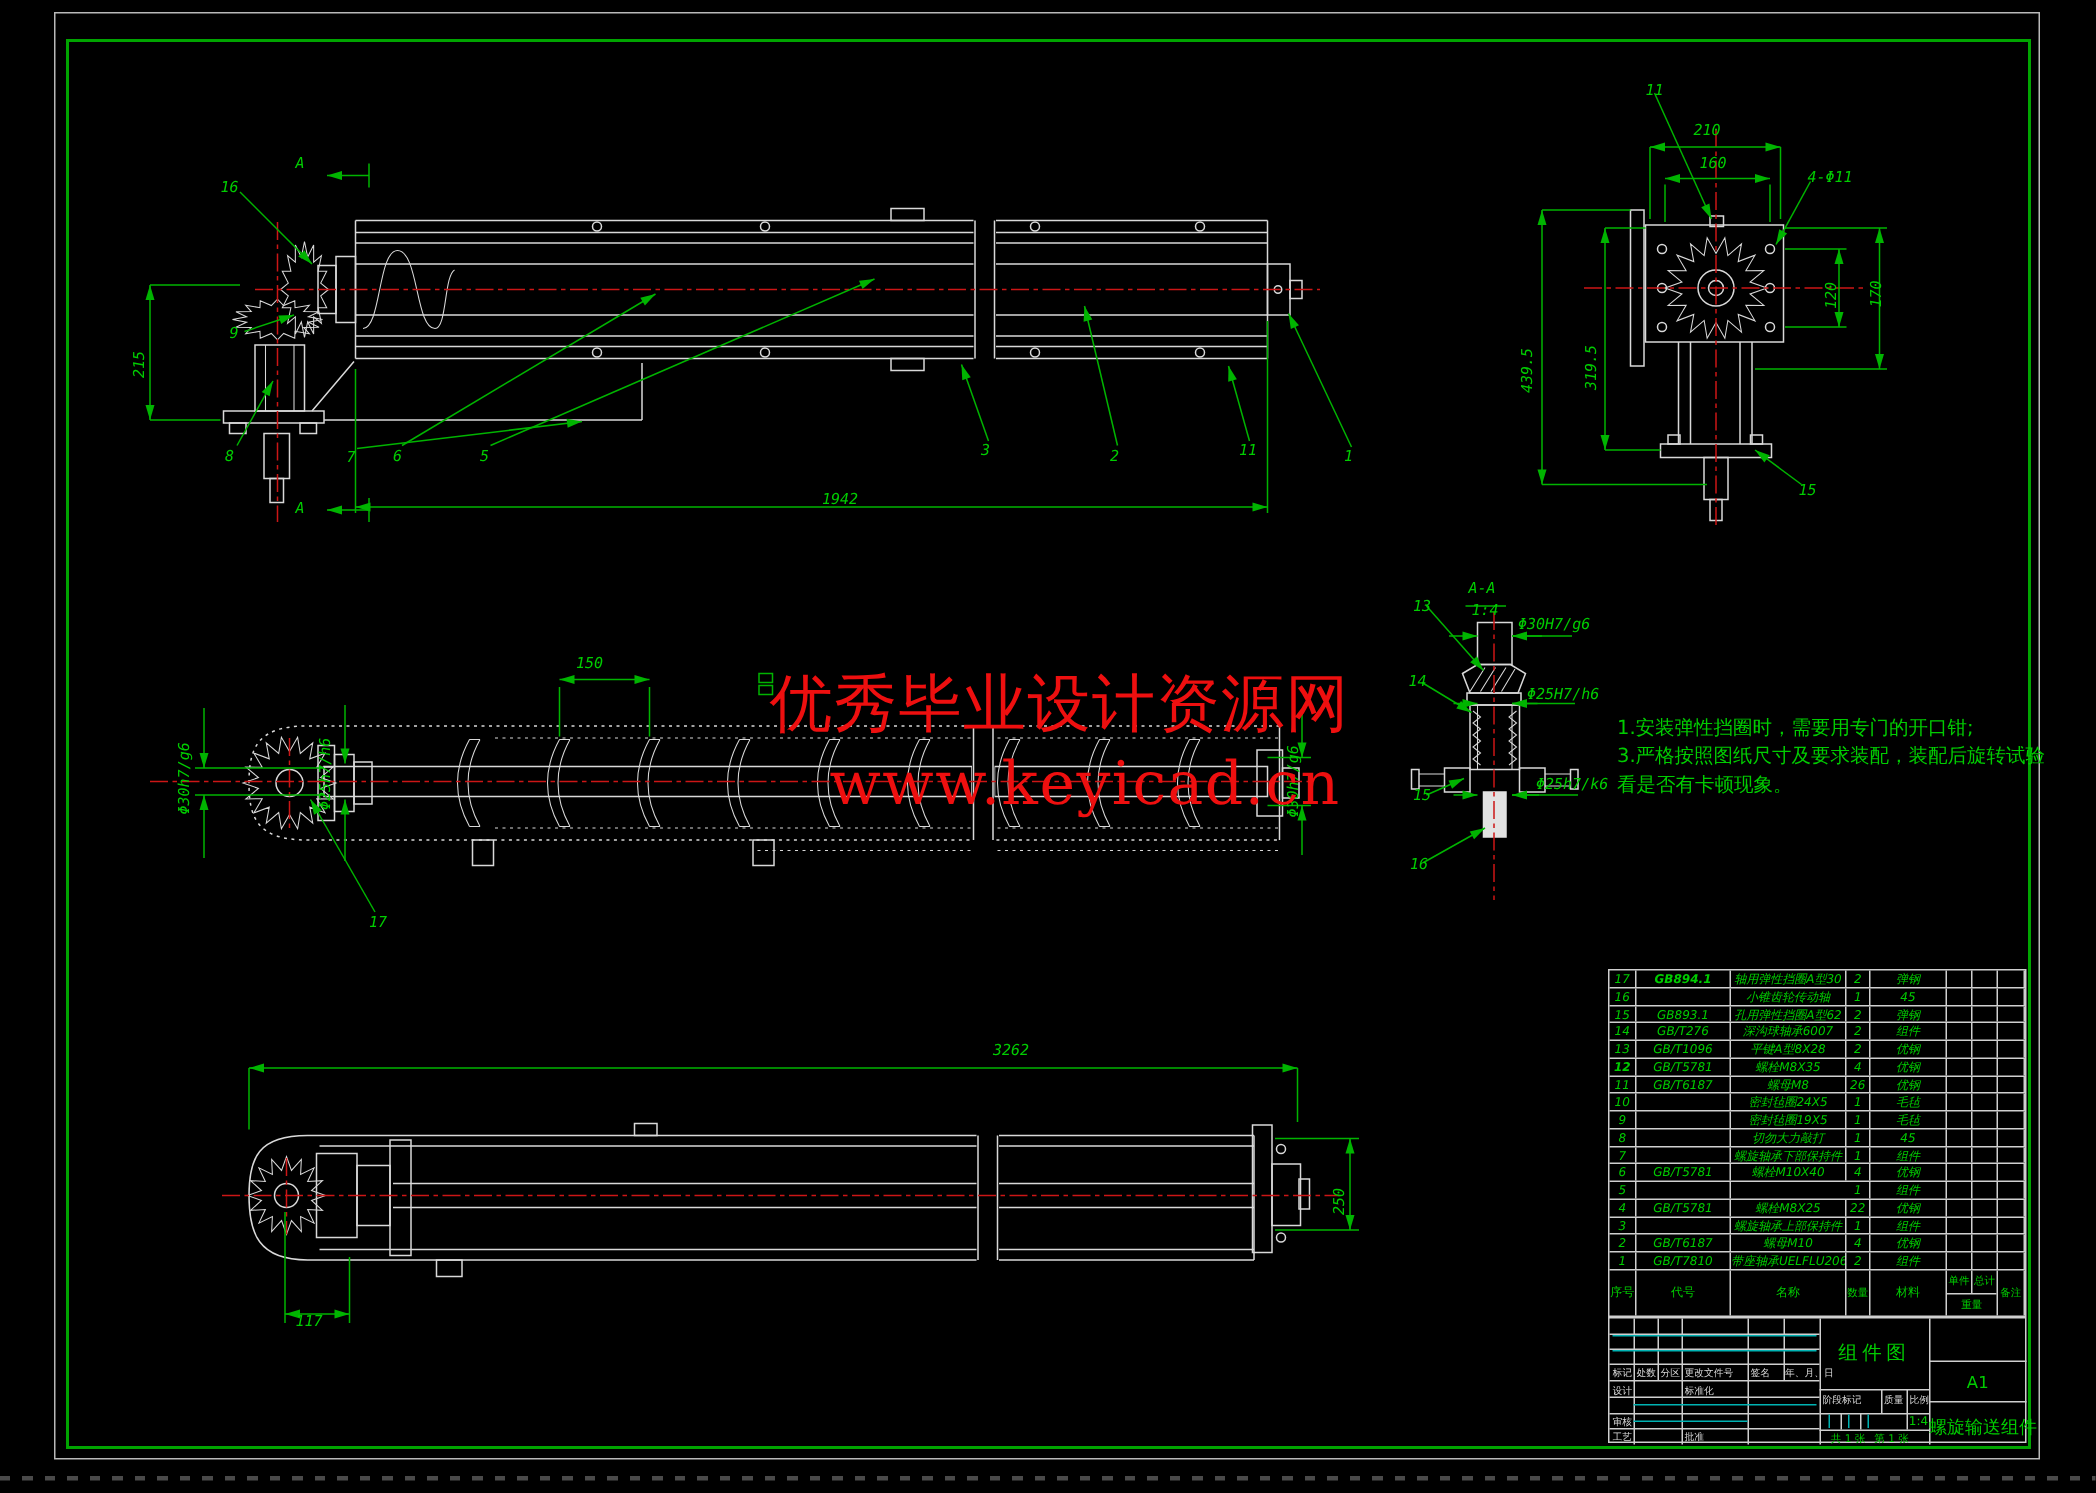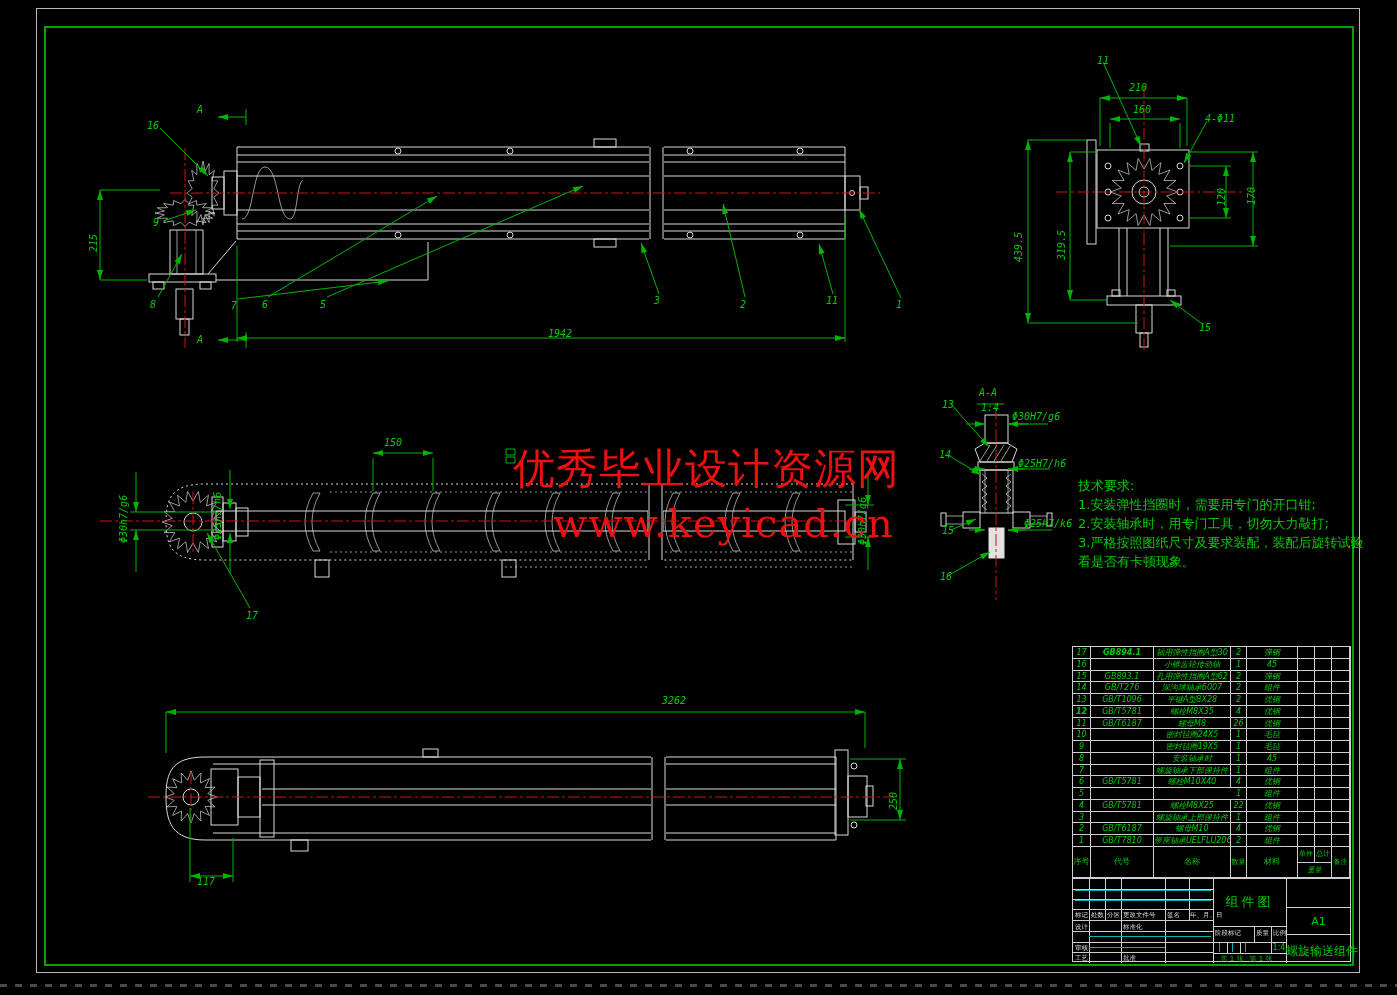--- a/index.html
+++ b/index.html
@@ -28,21 +28,21 @@
   .bom-row{display:flex;height:11.76px;box-sizing:border-box;border-bottom:1px solid #cfcfcf;}
   .bom-cell{flex:0 0 auto;border-right:1px solid #cfcfcf;color:#00cc00;
             font:italic 8px/11px "DejaVu Sans",sans-serif;text-align:center;overflow:hidden;white-space:nowrap;}
   #bom-head{position:absolute;left:0;top:200px;height:30px;width:100%;display:flex;}
   .bh{flex:0 0 auto;border-right:1px solid #cfcfcf;color:#00cc00;font:8px/30px "DejaVu Sans",sans-serif;
       text-align:center;overflow:hidden;white-space:nowrap;}
   .bh-group{flex:0 0 auto;width:33px;border-right:1px solid #cfcfcf;font-size:7px;color:#00cc00;text-align:center;}
   .bh-sub{display:flex;height:15px;border-bottom:1px solid #cfcfcf;}
   .bh-sub span{flex:1;line-height:15px;overflow:hidden;}
   .bh-sub span:first-child{border-right:1px solid #cfcfcf;}
-  .bh-weight{line-height:14px;font-style:italic;}
+  .bh-weight{line-height:14px;}
   
   #tb{position:absolute;left:1072px;top:878px;width:279px;height:84px;border:1px solid #cfcfcf;box-sizing:border-box;}
   #tb .hl{position:absolute;height:1px;background:#cfcfcf;}
   #tb .vl{position:absolute;width:1px;background:#cfcfcf;}
   #tb .teal{position:absolute;background:#00b2b2;}
   #tb .lbl{position:absolute;color:#d8d8d8;font:6.5px "DejaVu Sans",sans-serif;white-space:nowrap;overflow:hidden;}
   #tb .val{position:absolute;color:#00cc00;white-space:nowrap;text-align:center;}
   .strip{position:absolute;left:0;top:984px;width:1397px;height:3px;
          background:repeating-linear-gradient(90deg,#4a4a4a 0 7px,transparent 7px 15px);}
 </style>
@@ -307,23 +307,21 @@
       <div class="anno" style="left: 940px; top: 571px;">16</div>
       <div class="anno" style="left: 638px; top: 695px; margin-left: 24px;">3262</div>
       <div class="anno r90" style="left: 888px; top: 810px;">250</div>
       <div class="anno" style="left: 197px; top: 876px;">117</div>
     </div>
 
   <div class="wm1">优秀毕业设计资源网</div>
   <div class="wm2">www.keyicad.cn</div>
 
   <div id="techreq">
-    <div>技术要求:</div>
     <div>1.安装弹性挡圈时，需要用专门的开口钳;</div>
-    <div>2.安装轴承时，用专门工具，切勿大力敲打;</div>
     <div>3.严格按照图纸尺寸及要求装配，装配后旋转试验</div>
     <div>看是否有卡顿现象。</div>
   </div>
 
   <div id="bom">
     <div id="bom-rows">
         <div class="bom-row">
           <div class="bom-cell" style="width: 17px;">17</div>
           <div class="bom-cell" style="width: 62px; font-weight: bold;">GB894.1</div>
           <div class="bom-cell" style="width: 76px;">轴用弹性挡圈A型30</div>
@@ -409,21 +407,21 @@
           <div class="bom-cell" style="width: 76px;">密封毡圈19X5</div>
           <div class="bom-cell" style="width: 15px;">1</div>
           <div class="bom-cell" style="width: 50px;">毛毡</div>
           <div class="bom-cell" style="width: 16px;"></div>
           <div class="bom-cell" style="width: 16px;"></div>
           <div class="bom-cell" style="width: 17px;"></div>
         </div>
         <div class="bom-row">
           <div class="bom-cell" style="width: 17px;">8</div>
           <div class="bom-cell" style="width: 62px;"></div>
-          <div class="bom-cell" style="width: 76px;">安装轴承时</div>
+          <div class="bom-cell" style="width: 76px;">切勿大力敲打</div>
           <div class="bom-cell" style="width: 15px;">1</div>
           <div class="bom-cell" style="width: 50px;">45</div>
           <div class="bom-cell" style="width: 16px;"></div>
           <div class="bom-cell" style="width: 16px;"></div>
           <div class="bom-cell" style="width: 17px;"></div>
         </div>
         <div class="bom-row">
           <div class="bom-cell" style="width: 17px;">7</div>
           <div class="bom-cell" style="width: 62px;"></div>
           <div class="bom-cell" style="width: 76px;">螺旋轴承下部保持件</div>

